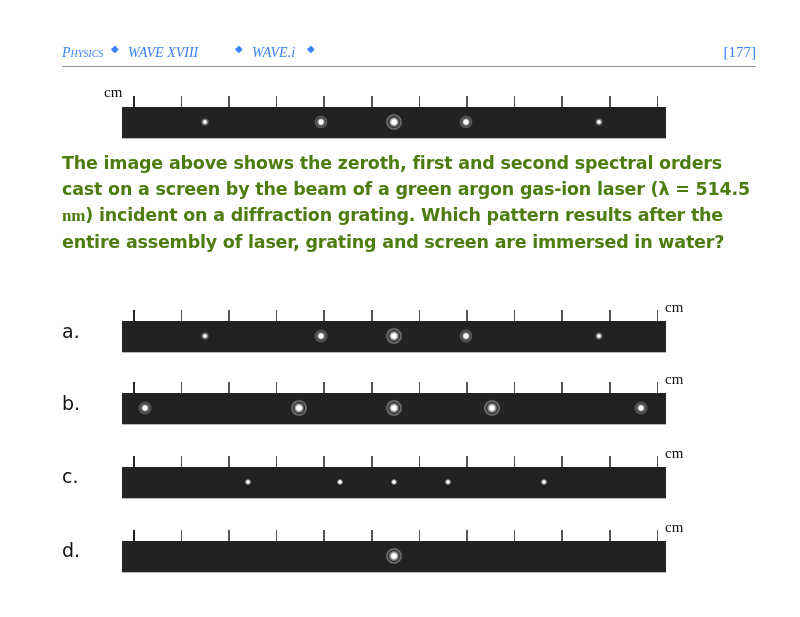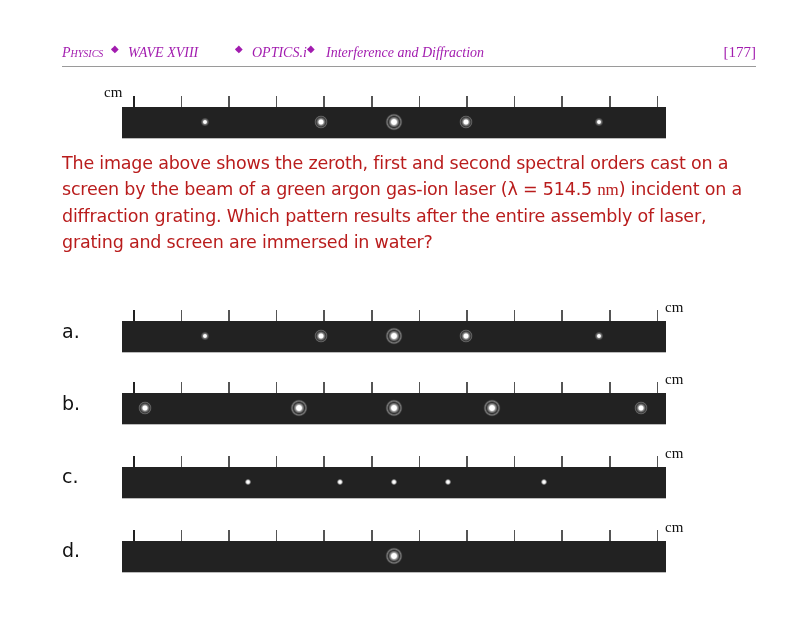--- a/index.html
+++ b/index.html
@@ -1,46 +1,45 @@
 <!DOCTYPE html>
 <html><head>
 <meta charset="utf-8">
 <style>
   html, body { margin:0; padding:0; background:#ffffff; }
   body { width:800px; height:617px; position:relative; overflow:hidden; font-family:"DejaVu Sans", sans-serif; color:#111; }
-  .header { position:absolute; left:62px; top:40px; width:694px; height:26px; border-bottom:1.5px solid #9a9a9a; font-family:"Liberation Serif", serif; font-style:italic; font-size:14px; color:#a21caf; }
+  .header { position:absolute; left:62px; top:40px; width:694px; height:26px; border-bottom:1.5px solid #9a9a9a; font-family:"Liberation Serif", serif; font-style:italic; font-size:14px; color:#3b82f6; }
   .header .seg { position:absolute; top:5px; white-space:nowrap; }
   .header .bullet { position:absolute; top:3px; font-style:normal; font-size:10px; }
   .header .physics { font-variant:small-caps; }
   .header .page { position:absolute; right:0; top:4px; font-style:normal; font-size:15px; }
   .strip { position:absolute; left:0; width:800px; height:50px; }
   .bar { position:absolute; left:122px; width:544px; height:31px; background:#222222; bottom:0; box-shadow:0 1px 0 #bbb; }
   .tick { position:absolute; width:1.5px; height:11px; background:#555; }
   .tick.first { background:#222; }
   .cm { position:absolute; font-family:"Liberation Serif", serif; font-size:15px; color:#111; }
   .spot { position:absolute; border-radius:50%; transform:translate(-50%,-50%); }
   .spot.small { width:9px; height:9px; background:radial-gradient(circle, #fff 0 22%, #777 38%, #333 62%, rgba(34,34,34,0) 72%); }
   .spot.med { width:13px; height:13px; background:radial-gradient(circle, #fff 0 22%, #888 34%, #3a3a3a 52%, #666 64%, rgba(34,34,34,0) 76%); }
   .spot.big { width:17px; height:17px; background:radial-gradient(circle, #fff 0 20%, #999 30%, #333 46%, #777 58%, #333 68%, rgba(34,34,34,0) 80%); }
   .spot.tiny { width:6px; height:6px; background:radial-gradient(circle, #fff 0 30%, #888 55%, rgba(34,34,34,0) 80%); }
-  .question { position:absolute; left:62px; top:150px; width:700px; font-size:17.5px; line-height:26px; color:#b91c1c; letter-spacing:-0.2px; }
+  .question { position:absolute; left:62px; top:150px; width:700px; font-size:17.5px; line-height:26px; color:#4d7c0f; letter-spacing:-0.2px;font-weight:bold; }
   .question .unit { font-family:"Liberation Serif", serif; font-size:17px; }
   .opt-label { position:absolute; left:62px; font-size:19px; color:#111; }
 </style>
 </head>
 <body>
 
 <div class="header">
   <span class="seg physics" style="left:0;">Physics</span>
   <span class="bullet" style="left:49px;">◆</span>
   <span class="seg" style="left:66px;">WAVE XVIII</span>
   <span class="bullet" style="left:173px;">◆</span>
-  <span class="seg" style="left:190px;">OPTICS.i</span>
+  <span class="seg" style="left:190px;">WAVE.i</span>
   <span class="bullet" style="left:245px;">◆</span>
-  <span class="seg" style="left:264px;">Interference and Diffraction</span>
   <span class="page">[177]</span>
 </div>
 
 <div class="strip" id="ref-strip" style="top:88px;">
   <span class="cm" style="left:104px; top:-4px;">cm</span>
   <div class="ticks">
       <div class="tick first" style="left: 133px; top: 8px;"></div>
       <div class="tick" style="left: 180.6px; top: 8px;"></div>
       <div class="tick" style="left: 228.2px; top: 8px;"></div>
       <div class="tick" style="left: 275.8px; top: 8px;"></div>

